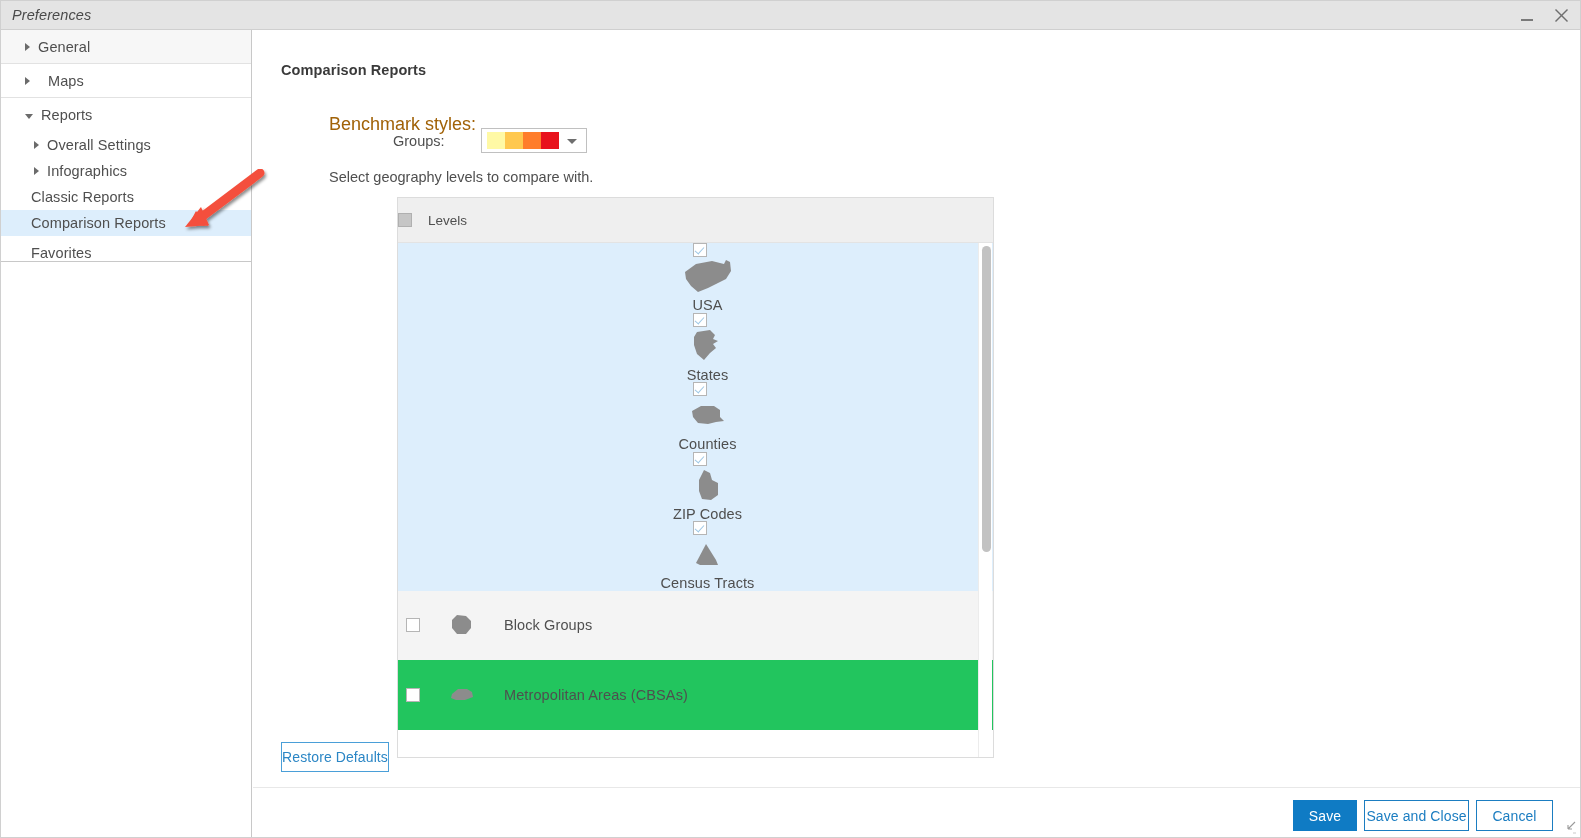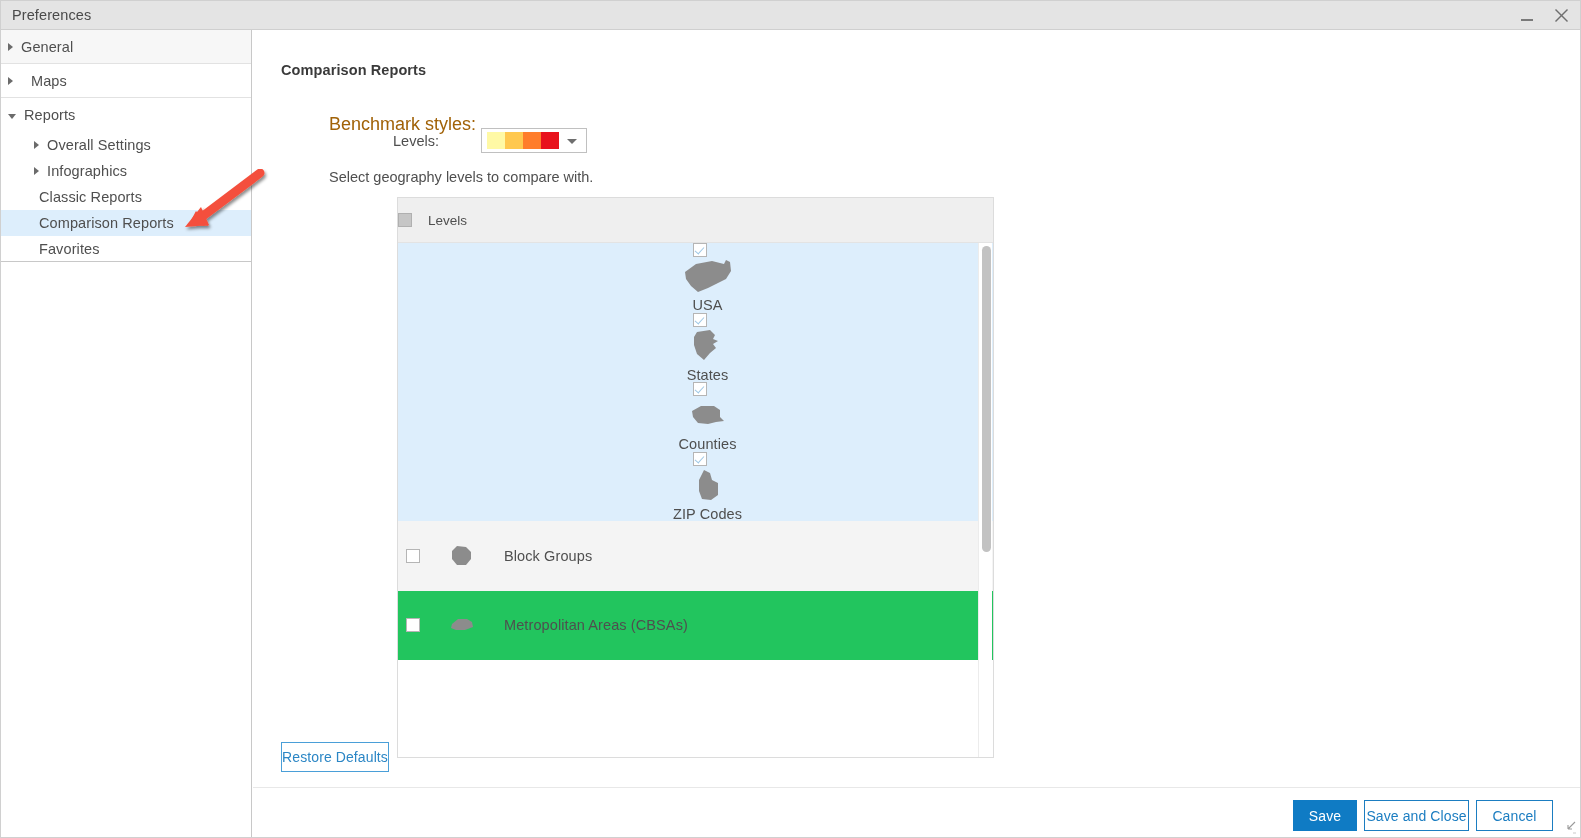--- a/index.html
+++ b/index.html
@@ -24,20 +24,21 @@
   .titlebar {
     position: absolute; top: 0; left: 0;
     width: 1581px; height: 29px;
     background: #e4e4e4;
     border-bottom: 1px solid #cfcfcf;
   }
   .titlebar-text {
     position: absolute; left: 11px; top: 6px;
     font-size: 14.5px; color: #4a4a4a;
     letter-spacing: .1px;
+    font-style: italic;
   }
   .win-btn {
     position: absolute; top: 0; height: 29px; width: 30px;
     display: flex; align-items: center; justify-content: center;
   }
   .win-min { right: 40px; }
   .win-close { right: 6px; }
   .min-glyph {
     display: block; width: 12px; height: 2px; background: #7a7a7a;
     margin-top: 9px;
@@ -49,37 +50,37 @@
     position: absolute; left: 0; top: 29px;
     width: 251px; height: 809px;
     background: #ffffff;
     border-right: 1px solid #c8c8c8;
   }
   .side-group {
     position: relative;
     height: 34px;
     display: flex; align-items: center;
     border-bottom: 1px solid #e2e2e2;
-    padding-left: 7px;
+    padding-left: 24px;
     cursor: default;
   }
   .side-group.g1 { background: #f7f7f7; }
   .side-group.g2 { background: #ffffff; gap: 10px; }
   .side-group.g3 { background: #ffffff; border-bottom: none; }
 
   .side-item {
     position: relative;
     height: 26px;
     display: flex; align-items: center;
-    padding-left: 38px;
+    padding-left: 30px;
     cursor: default;
   }
   .side-item.sub { padding-left: 33px; }
   .side-item.selected { background: #ddeefc; }
-  .side-list-bottom { border-bottom: 1px solid #c8c8c8; }
+  .side-list-bottom { border-bottom: 1px solid #c8c8c8; align-items: flex-end; }
 
   .tri {
     width: 0; height: 0; margin-right: 8px; flex: 0 0 auto;
   }
   .tri-right {
     border-left: 5px solid #6b6b6b;
     border-top: 4px solid transparent;
     border-bottom: 4px solid transparent;
   }
   .tri-down {
@@ -308,21 +309,21 @@
 
     <div class="side-item side-list-bottom">
       <span class="side-label">Favorites</span>
     </div>
   </div>
 
   <div class="main">
 
     <div class="section-title">Comparison Reports</div>
     <div class="bench-label">Benchmark styles:</div>
-    <div class="colors-label">Levels:</div>
+    <div class="colors-label">Groups:</div>
 
     <div class="ramp-dd">
       <div class="ramp" id="ramp">
           <span style="background: rgb(255, 249, 165);"></span>
           <span style="background: rgb(255, 200, 79);"></span>
           <span style="background: rgb(255, 125, 43);"></span>
           <span style="background: rgb(232, 18, 28);"></span>
         </div>
       <span class="ramp-caret"></span>
     </div>
@@ -364,20 +365,29 @@
               <span class="level-label">Counties</span>
             </div>
             <div class="level-row sel">
               <span class="cb checked"></span>
               <span class="level-icon">
                 <svg width="30" height="38" viewBox="0 0 30 38">
                   <polygon fill="#8c8c8c" points="11,3 17,6 19,13 25,16 25,28 18,33 9,32 6,24 6,13"></polygon>
                 </svg>
               </span>
               <span class="level-label">ZIP Codes</span>
+            </div>
+            <div class="level-row sel">
+              <span class="cb checked"></span>
+              <span class="level-icon">
+                <svg width="34" height="28" viewBox="0 0 34 28">
+                  <polygon fill="#8c8c8c" points="15,3 25,19 27,24 9,24 5,22"></polygon>
+                </svg>
+              </span>
+              <span class="level-label">Census Tracts</span>
             </div>
             <div class="level-row alt">
               <span class="cb"></span>
               <span class="level-icon">
                 <svg width="28" height="24" viewBox="0 0 28 24">
                   <polygon fill="#8c8c8c" points="9,2 18,3 23,8 23,15 18,21 9,21 4,15 4,7"></polygon>
                 </svg>
               </span>
               <span class="level-label">Block Groups</span>
             </div>

